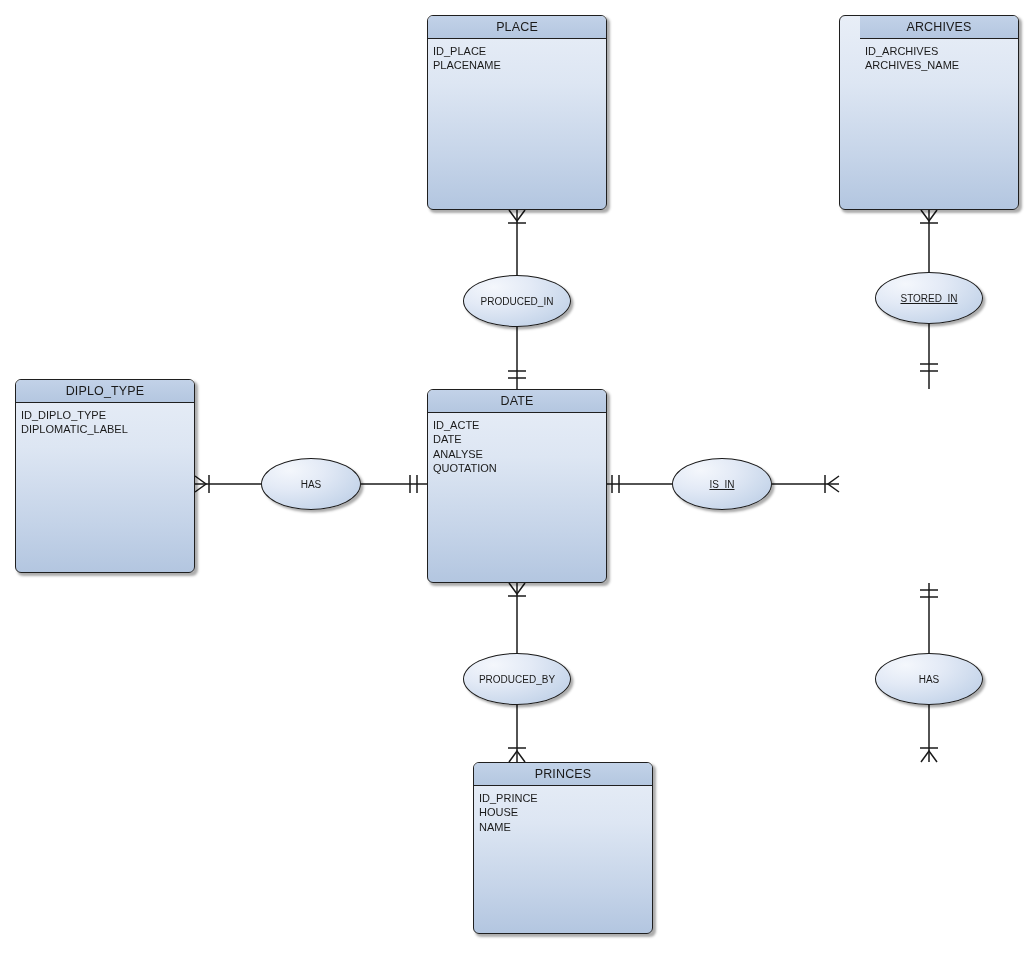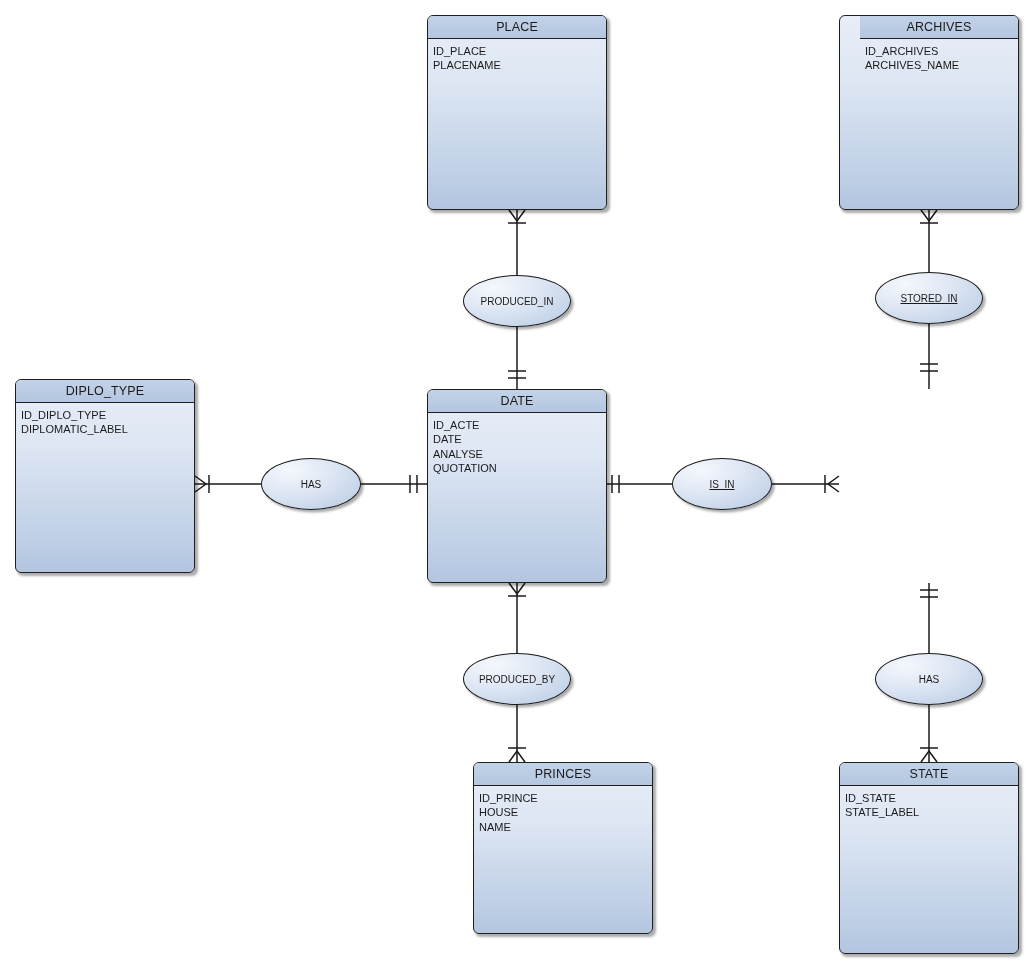--- a/index.html
+++ b/index.html
@@ -167,27 +167,20 @@
 
   <div class="entity" style="left:427px; top:762px; width:180px; height:172px;margin-left:46px;">
     <div class="entity-header">PRINCES</div>
     <div class="entity-attrs">
       <div>ID_PRINCE</div>
       <div>HOUSE</div>
       <div>NAME</div>
     </div>
   </div>
 
-  <div class="entity" style="left:839px; top:762px; width:180px; height:192px;">
-    <div class="entity-header">STATE</div>
-    <div class="entity-attrs">
-      <div>ID_STATE</div>
-      <div>STATE_LABEL</div>
-    </div>
-  </div>
 
   <div class="rel" style="left:463px; top:275px; width:108px; height:52px;">
     <span>PRODUCED_IN</span>
   </div>
 
   <div class="rel" style="left:875px; top:272px; width:108px; height:52px;text-decoration:underline;">
     <span>STORED_IN</span>
   </div>
 
   <div class="rel" style="left:261px; top:458px; width:100px; height:52px;">

